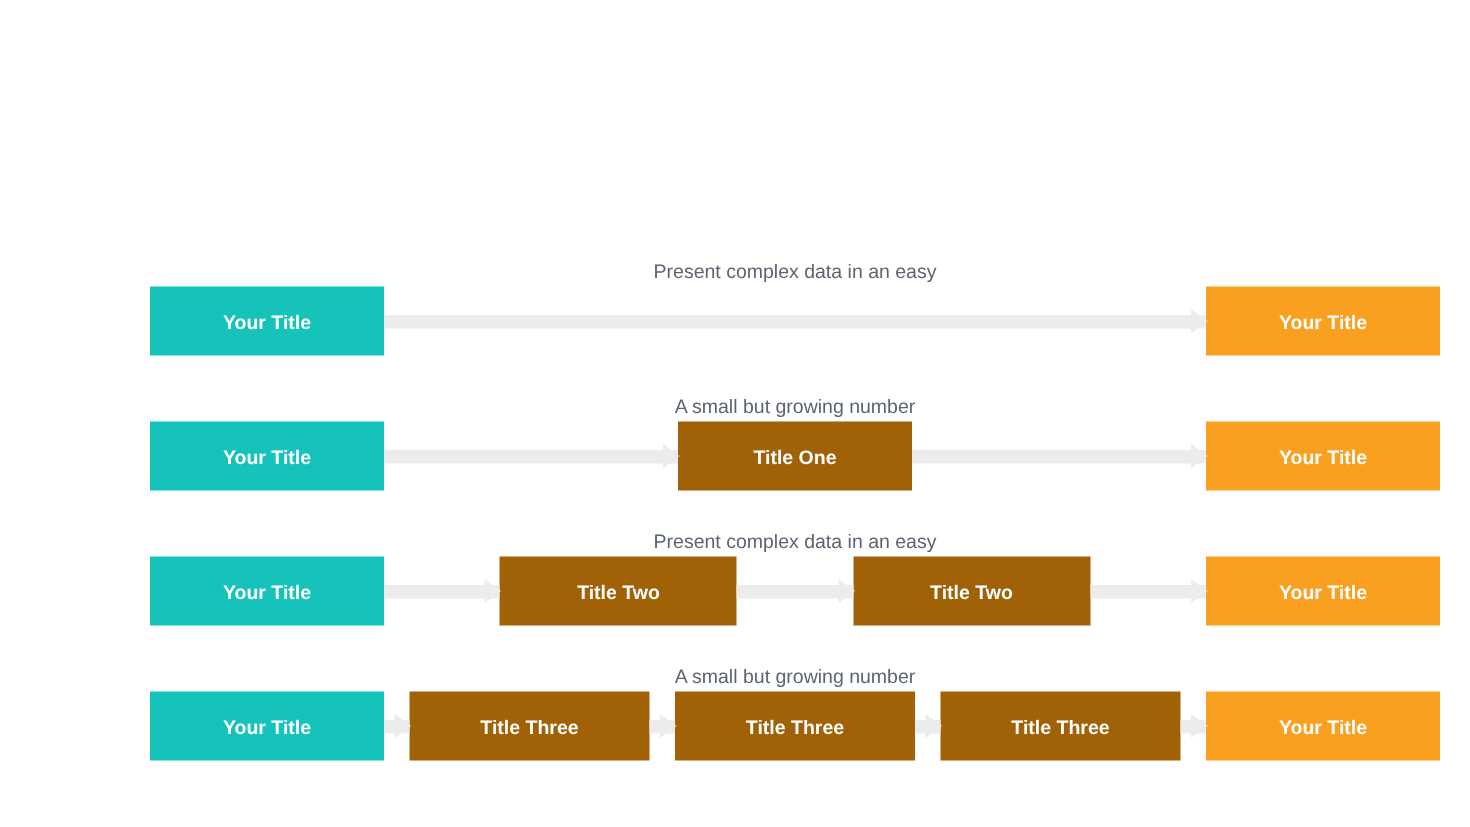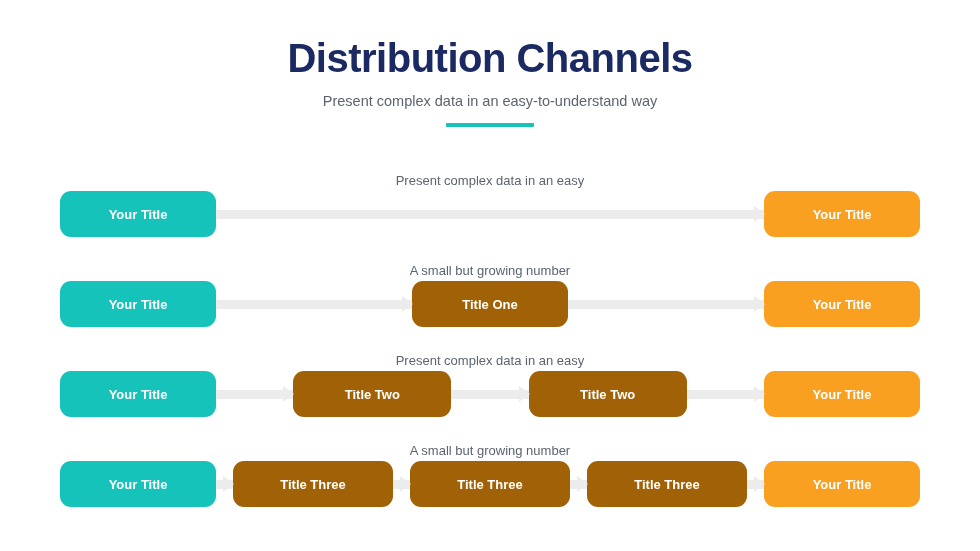--- a/index.html
+++ b/index.html
@@ -46,20 +46,21 @@
     margin: 14px auto 0 auto;
     border-radius: 1px;
   }
 
   
   .rows {
     position: absolute;
     top: 160px;
     left: 0;
     width: 887px;
+    padding-left: 40px;
   }
   .row {
     position: relative;
     height: 90px;
   }
   .row-caption {
     position: absolute;
     top: 13px;
     left: 0;
     width: 980px;
@@ -79,21 +80,20 @@
   .box {
     height: 46px;
     display: flex;
     align-items: center;
     justify-content: center;
     color: #ffffff;
     font-size: 13px;
     font-weight: bold;
     flex: 0 0 auto;
     box-sizing: border-box;
-    border-radius: 11px;
   }
   .box.teal { background: #16c3bb; width: 156px; }
   .box.orange { background: #f9a021; width: 156px; }
   .box.pink { background: #a16207; }
 
   .connector {
     flex: 1 1 auto;
     height: 10px;
     position: relative;
     display: flex;
@@ -115,25 +115,20 @@
     border-top: 8px solid transparent;
     border-bottom: 8px solid transparent;
     border-left: 11px solid #ececec;
   }
 </style>
 </head>
 <body>
 
 <div class="slide">
 
-  <div class="header">
-    <h1 class="title">Distribution Channels</h1>
-    <div class="subtitle">Present complex data in an easy-to-understand way</div>
-    <div class="accent-rule"></div>
-  </div>
 
   <div class="rows">
 
     <div class="row">
       <div class="row-caption">Present complex data in an easy</div>
       <div class="row-flow">
         <div class="box teal">Your Title</div>
         <div class="connector">
           <div class="bar"></div>
           <div class="arrow"></div>

